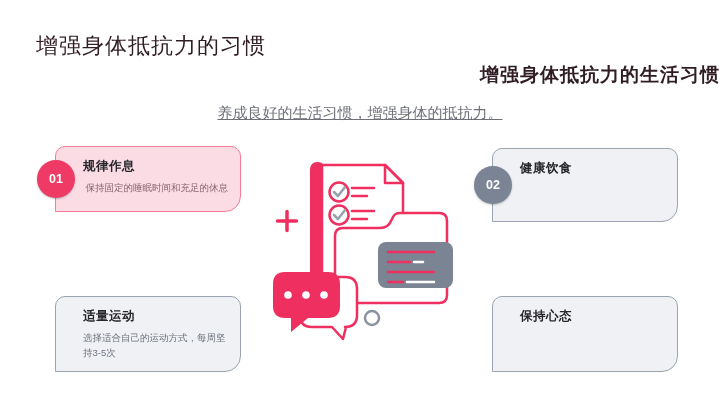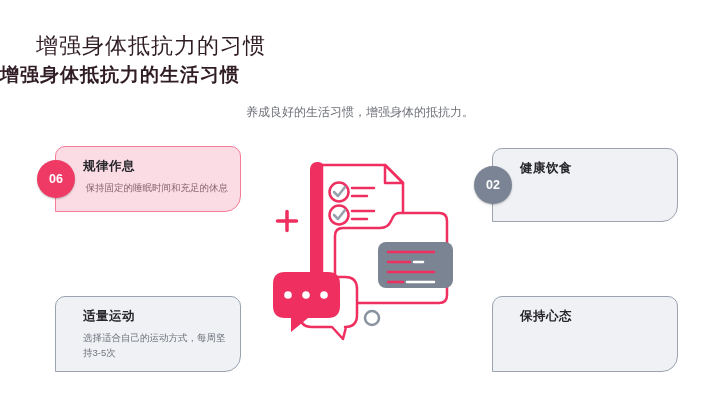--- a/index.html
+++ b/index.html
@@ -7,26 +7,26 @@
   body { font-family:"Liberation Sans","DejaVu Sans",sans-serif; }
   .slide {
     position:relative; width:720px; height:404px; background:#ffffff;
     overflow:hidden; margin:0 auto;
   }
   .main-title {
     position:absolute; left:36px; top:31px;
     font-size:22px; font-weight:normal; color:#2f1c24; letter-spacing:1px;
   }
   .sub-heading {
-    position:absolute; left:0; right:0; top:62px; text-align:left;
+    position:absolute; left:0; right:0; top:62px; text-align:right;
     font-size:19px; font-weight:bold; color:#2f1c24; letter-spacing:1px;
   }
   .caption {
     position:absolute; left:0; right:0; top:104px; text-align:center;
-    font-size:12px; color:#6e7078;
+    font-size:15px; color:#6e7078;text-decoration:underline;
   }
   .card {
     position:absolute; width:186px;
     border-radius:10px 10px 16px 0;
     border:1px solid #9aa3af; background:#f0f1f4;
     padding:11px 12px 8px 27px;
   }
   .card.pink {
     background:#fbdce5; border:1.5px solid #f47c98;
   }
@@ -58,21 +58,21 @@
 </head>
 <body>
 
 <div class="slide">
 
   <div class="main-title">增强身体抵抗力的习惯</div>
   <div class="sub-heading">增强身体抵抗力的生活习惯</div>
   <div class="caption">养成良好的生活习惯，增强身体的抵抗力。</div>
 
   <div class="card pink" id="card-1">
-    <div class="card-badge">06</div>
+    <div class="card-badge">01</div>
     <div class="card-title">规律作息</div>
     <div class="card-desc">保持固定的睡眠时间和充足的休息</div>
   </div>
 
   <div class="card" id="card-2">
     <div class="card-badge">02</div>
     <div class="card-title">健康饮食</div>
   </div>
 
   <div class="card" id="card-3">

